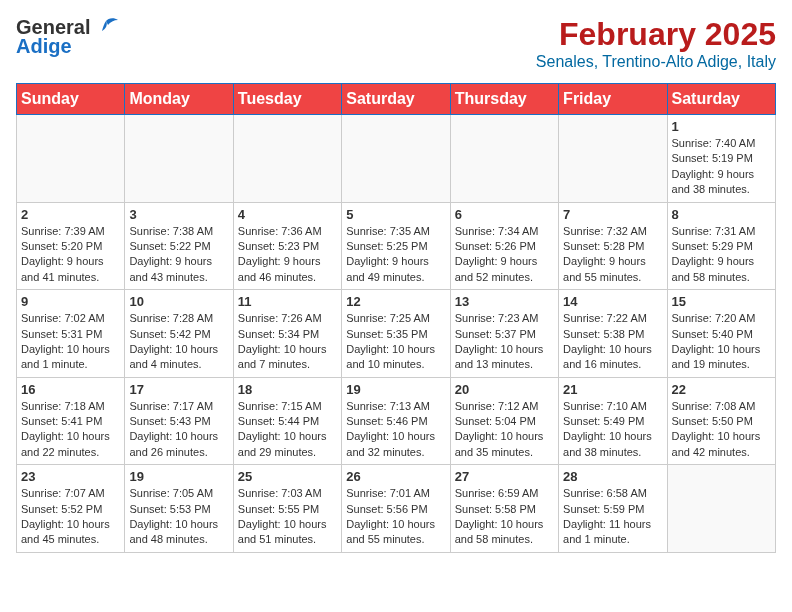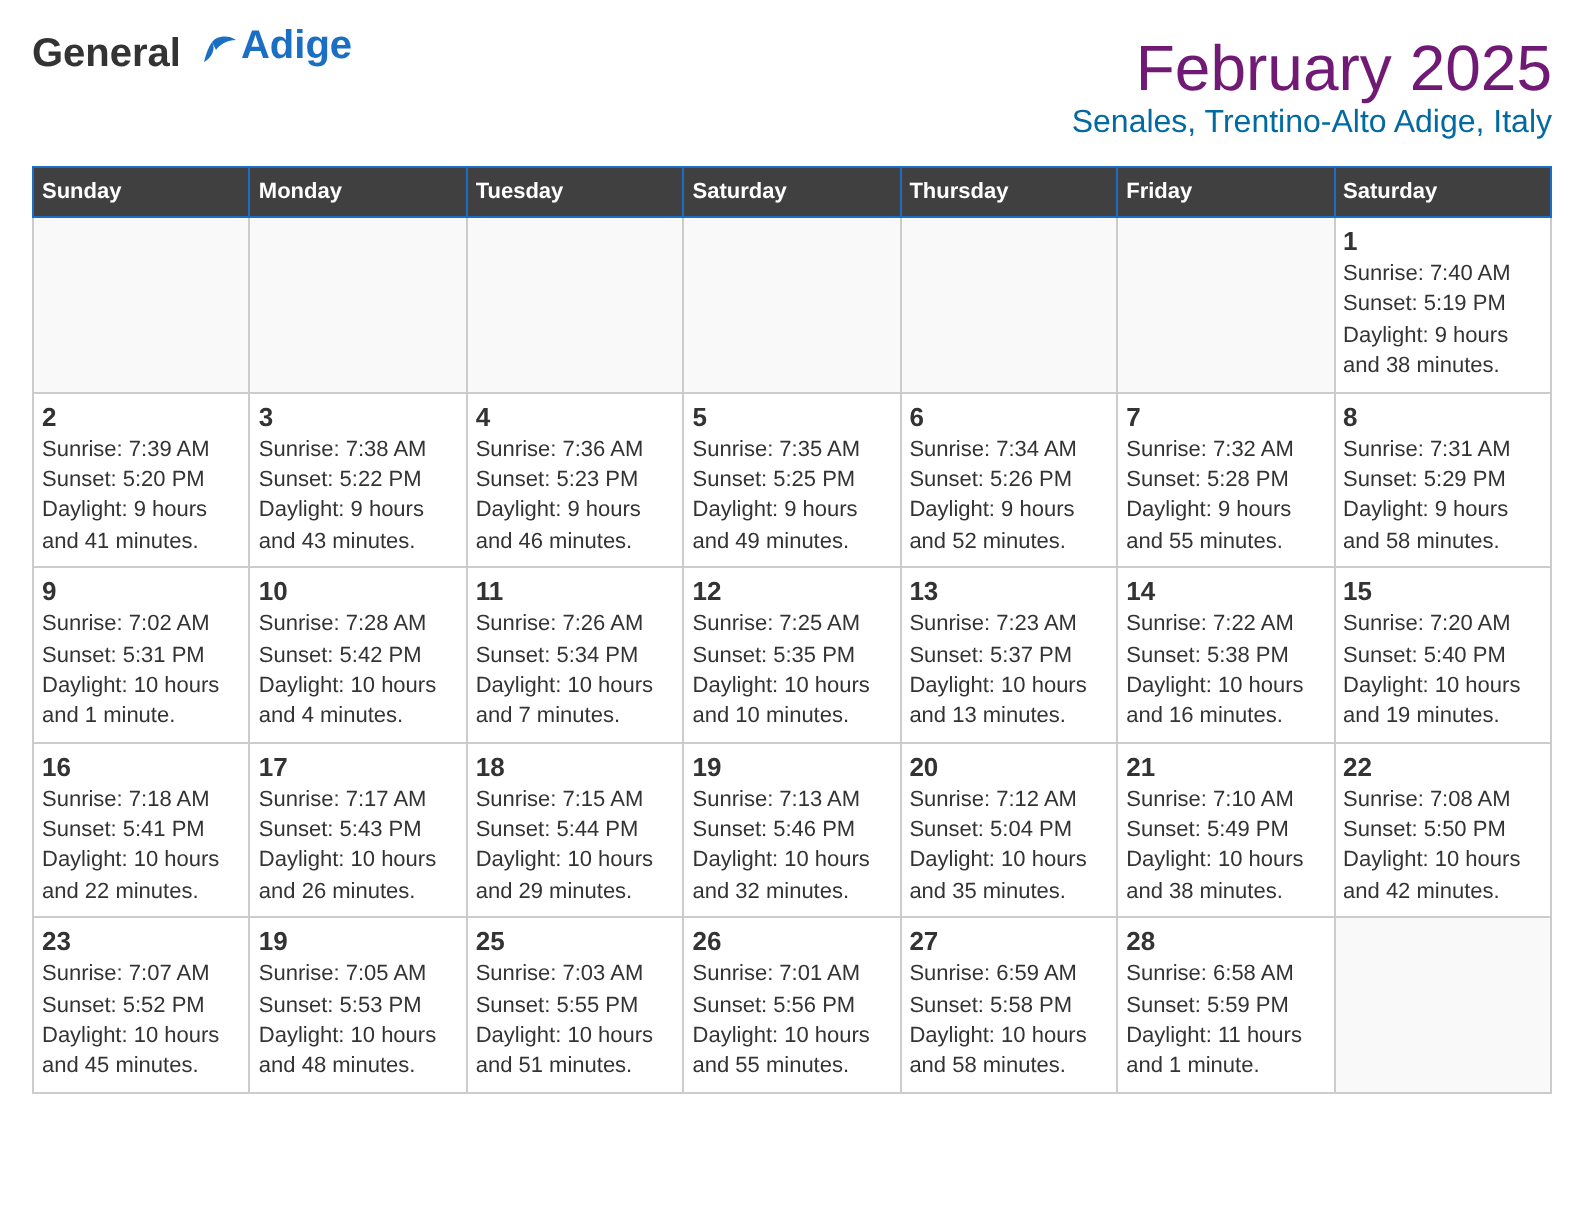--- a/index.html
+++ b/index.html
@@ -11,51 +11,51 @@
       padding: 16px;
     }
     .header-area {
       display: flex;
       justify-content: space-between;
       align-items: flex-start;
       margin-bottom: 12px;
     }
     .logo {
       display: flex;
-      flex-direction: row;
+      flex-direction: column;
       align-items: flex-start;
     }
     .logo-row {
       display: flex;
       align-items: center;
       gap: 2px;
     }
     .title-area {
       text-align: right;
     }
     .month-year {
       font-size: 32px;
-      font-weight: normal;
-      color: #701a75;
+      font-weight: bold;
+      color: #b91c1c;
     }
     .location {
       font-size: 16px;
       color: #0369a1;
     }
     .calendar {
       width: 100%;
       border-collapse: collapse;
       font-size: 11px;
     }
     .calendar th {
-      background: #404040;
+      background: #ef4444;
       color: white;
       padding: 6px 4px;
       text-align: left;
-      font-size: 11px;
+      font-size: 16px;
       font-weight: bold;
       border: 1px solid #1a6fc4;
     }
     .calendar td {
       border: 1px solid #ccc;
       vertical-align: top;
       padding: 4px;
       width: calc(100% / 7);
       height: 80px;
       background: #fff;

